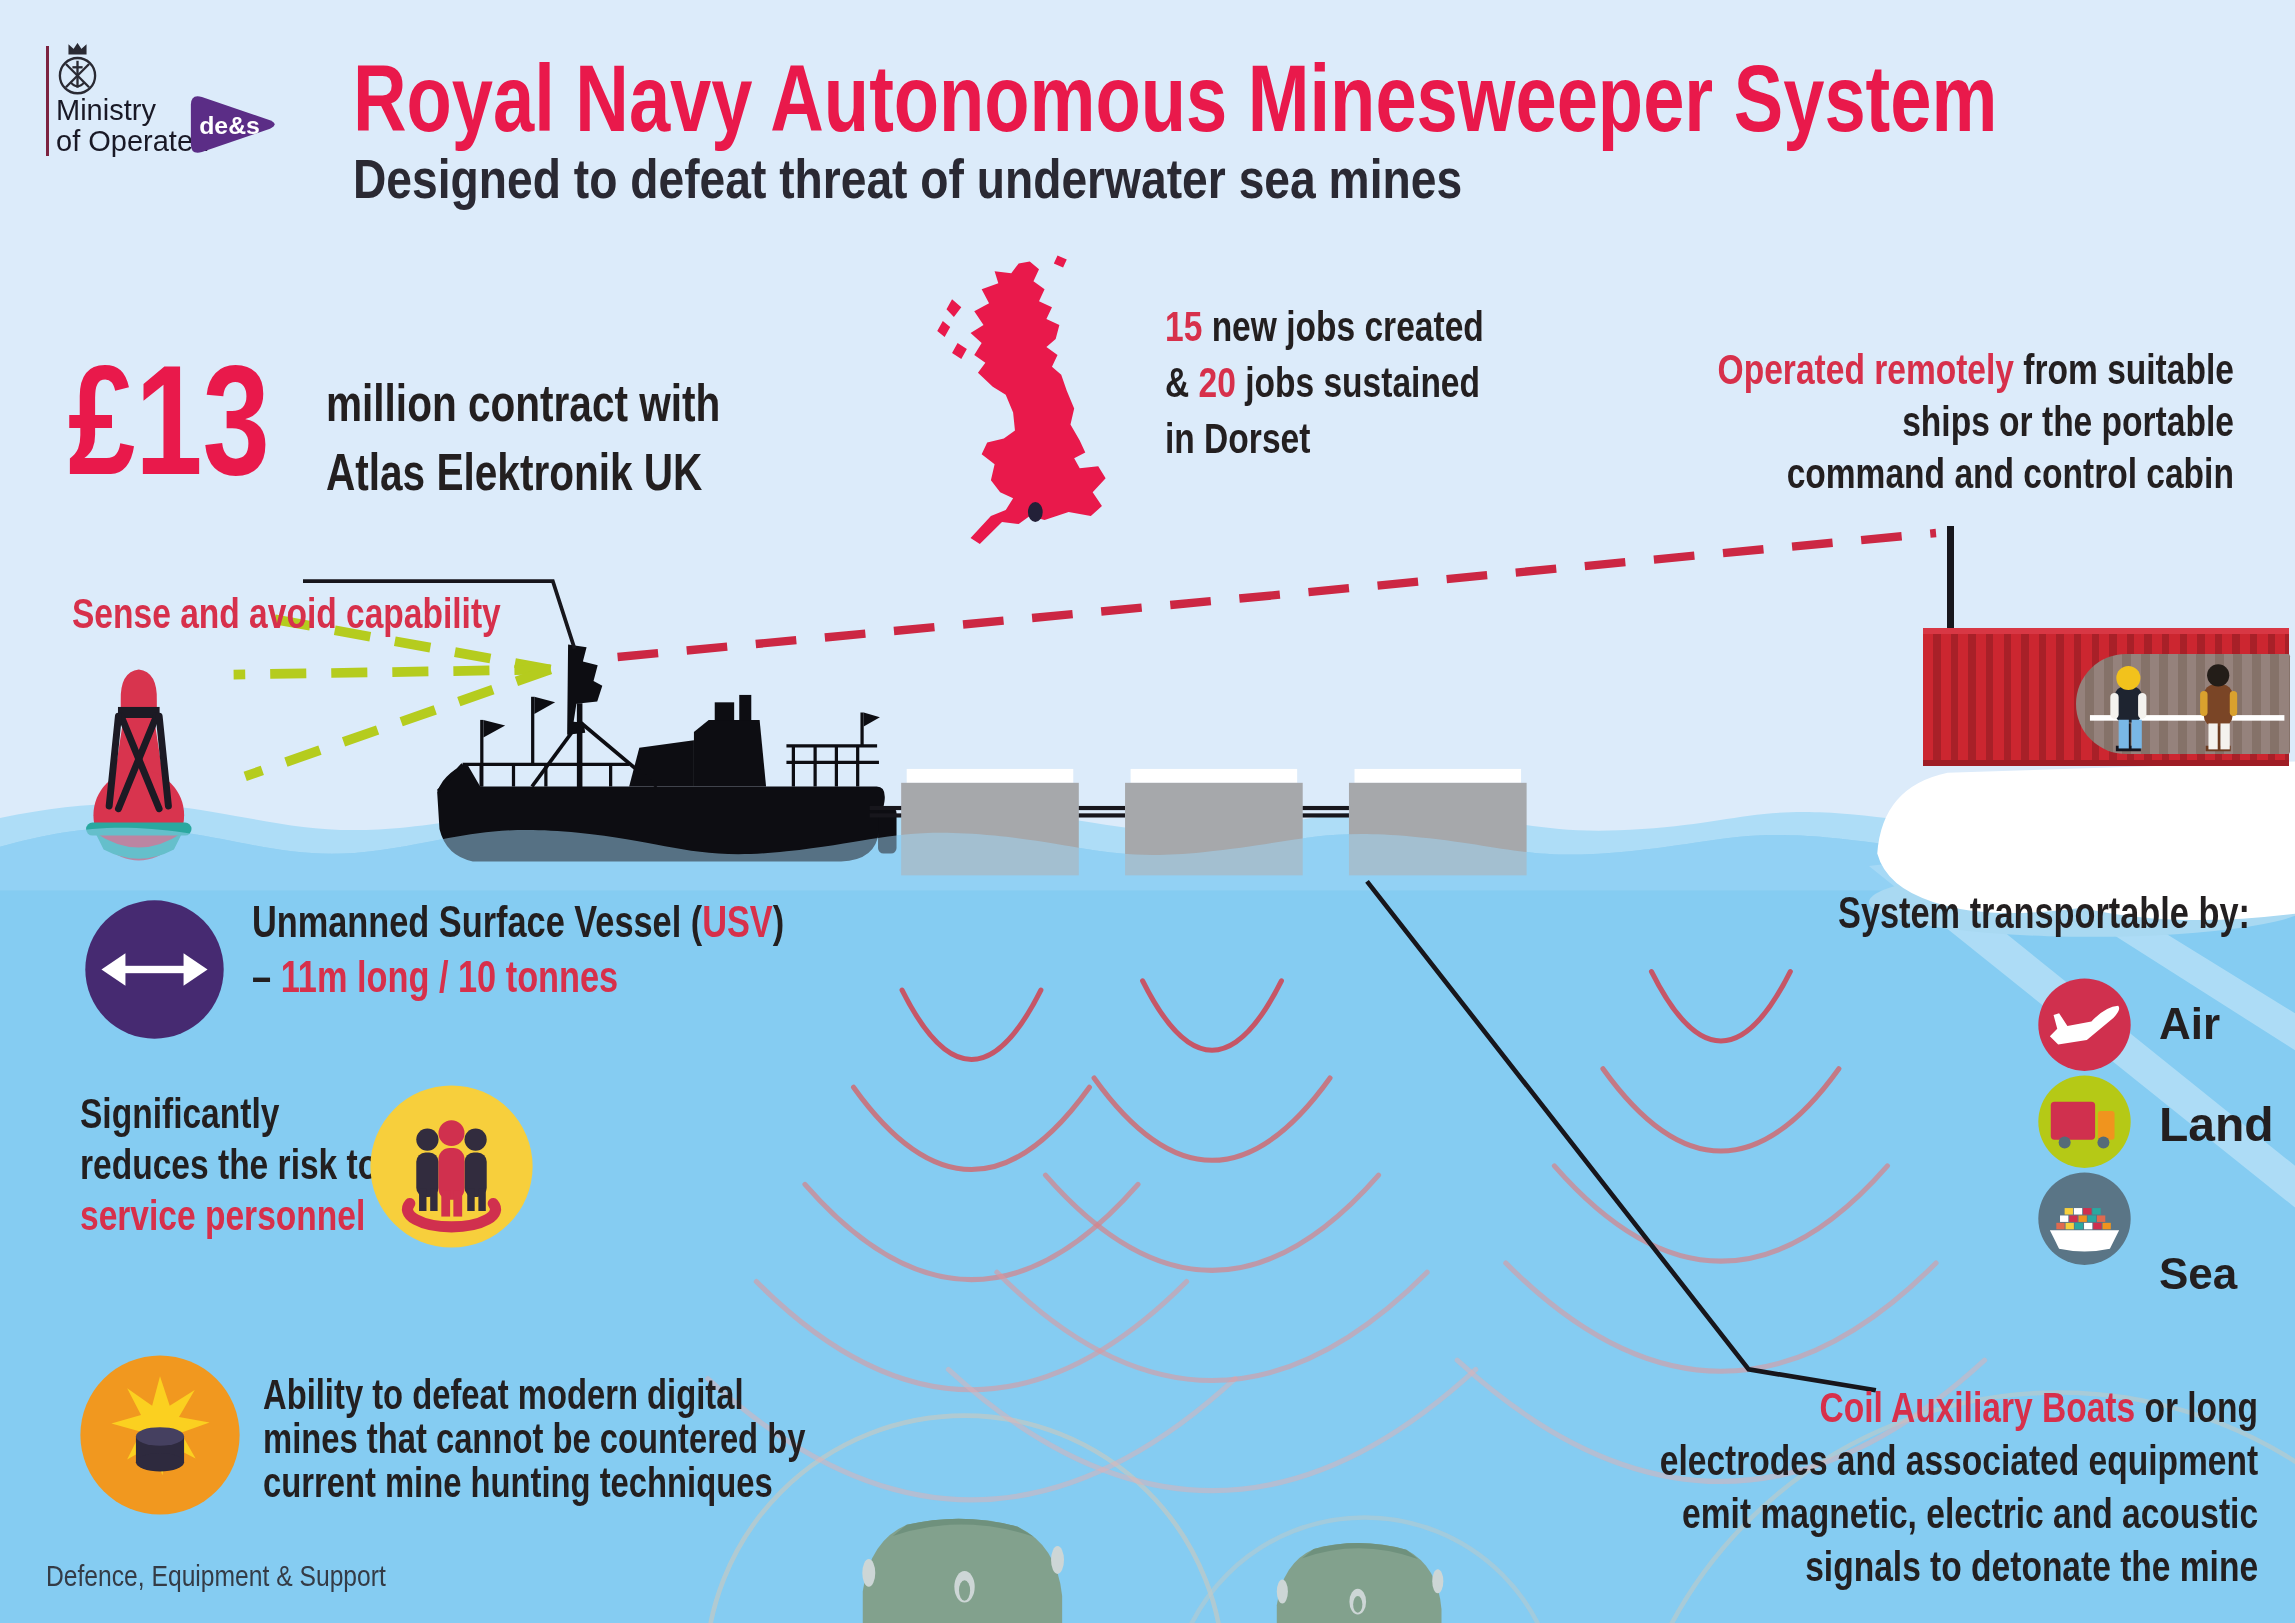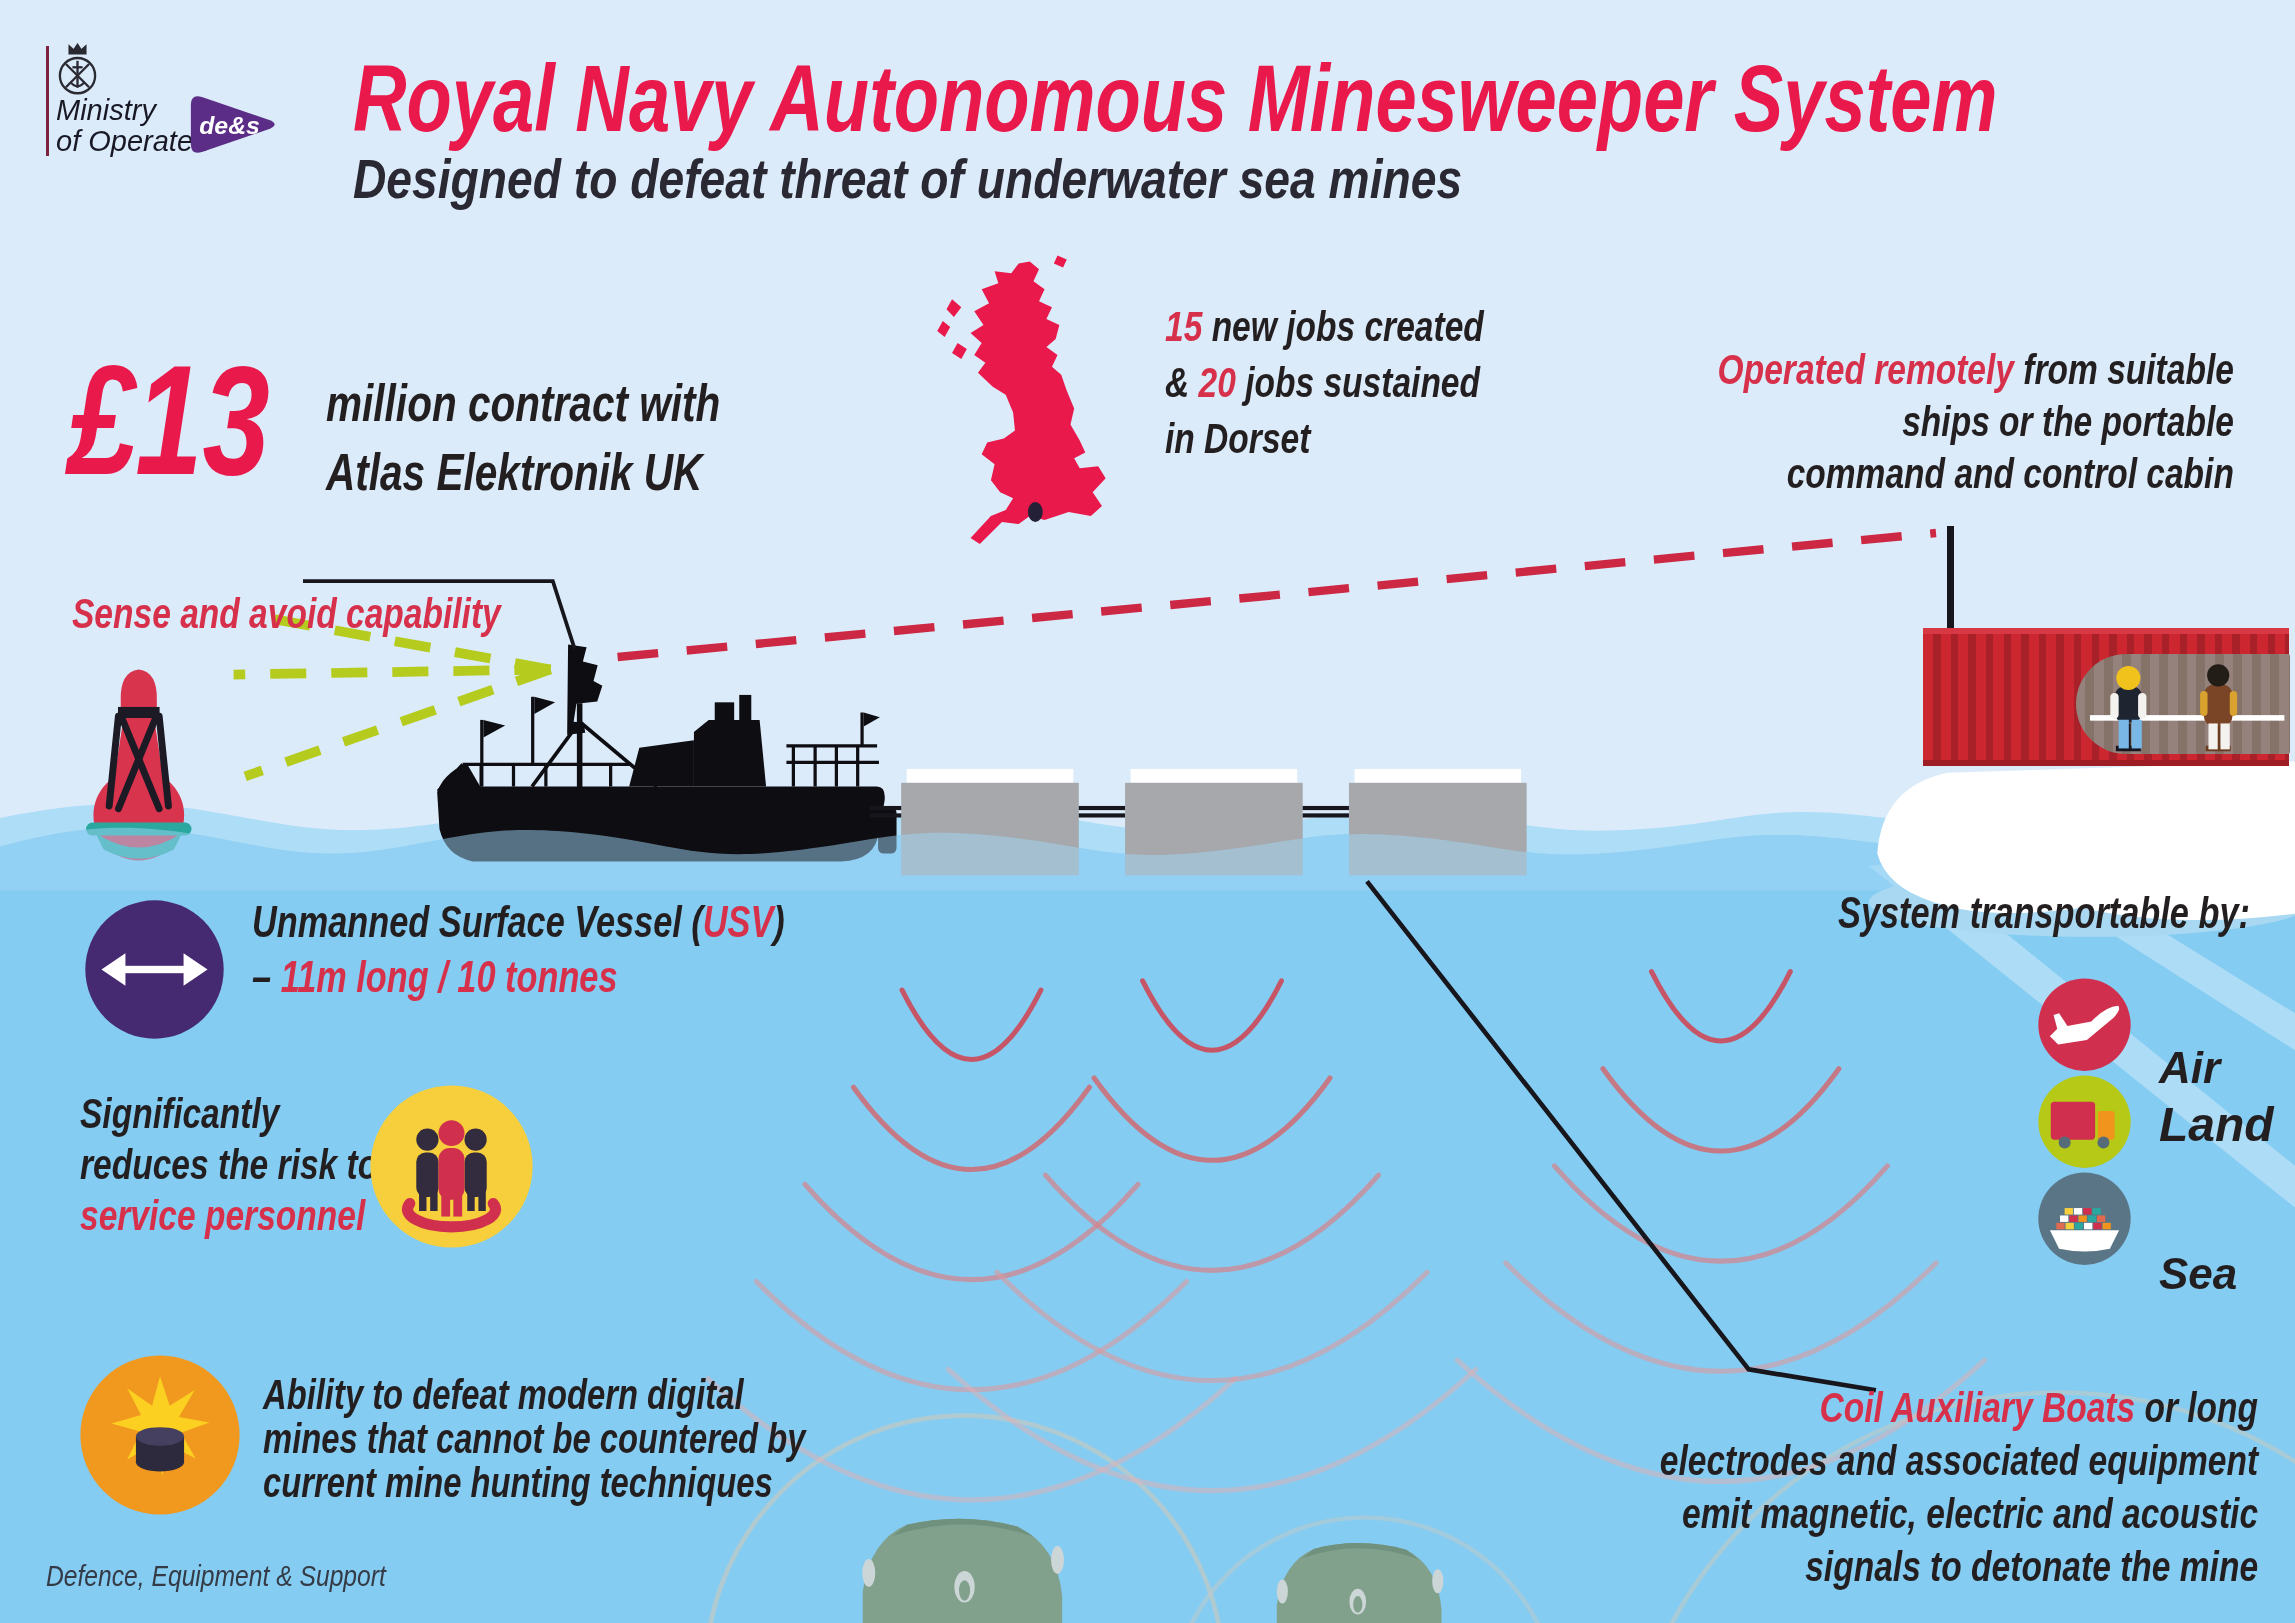--- a/index.html
+++ b/index.html
@@ -1,17 +1,17 @@
 <!DOCTYPE html>
 <html style="font-size:7.4px"><head>
 <meta charset="utf-8">
 <style>
   html,body{margin:0;padding:0;background:#dcebfa;}
   body{width:2295px;height:1623px;font-family:"Liberation Sans",sans-serif;}
-  #stage{position:relative;width:2295px;height:1623px;overflow:hidden;background:#dcebfa;font-style:italic;}
+  #stage{position:relative;width:2295px;height:1623px;overflow:hidden;background:#dcebfa;}
   .abs{position:absolute;}
   .layer{position:absolute;left:0;top:0;width:2295px;height:1623px;pointer-events:none;}
   .cond{transform:scaleX(.78);transform-origin:0 0;}
   .condR{transform:scaleX(.78);transform-origin:100% 0;}
   .bold{font-weight:bold;color:#231f20;}
   .red{color:#d7304b;}
   .titleRed{color:#e9194b;}
   .rightAlign{text-align:right;}
   
   #cabin{left:1923px;top:628px;width:366px;height:138px;
@@ -323,21 +323,21 @@
           <rect x="92" y="518" width="18" height="14" fill="#f0941e"></rect>
           <rect x="112" y="518" width="18" height="14" fill="#2aa8a0"></rect>
           <rect x="132" y="518" width="18" height="14" fill="#e06a4f"></rect>
         <rect x="62" y="502" width="18" height="14" fill="#f7cf3c"></rect>
           <rect x="82" y="502" width="18" height="14" fill="#ffffff"></rect>
           <rect x="102" y="502" width="18" height="14" fill="#d0304e"></rect>
           <rect x="122" y="502" width="18" height="14" fill="#2aa8a0"></rect>
       </g>
     </g>
   </svg>
-  <div class="abs z7 bold" style="left:2159px;top:999px;font-size:44px;margin-top:44px;">Air</div>
+  <div class="abs z7 bold" style="left:2159px;top:999px;font-size:44px;">Air</div>
   <div class="abs z7 bold" style="left:2159px;top:1097px;font-size:48px;">Land</div>
   <div class="abs z7 bold" style="left:2159px;top:1249px;font-size:44px;">Sea</div>
 
   <div class="abs z7 bold condR rightAlign" style="right:37px;top:1381px;font-size:43px;line-height:53px;white-space:nowrap;">
     <div><span class="red">Coil Auxiliary Boats</span><span> or long</span></div>
     <div>electrodes and associated equipment</div>
     <div>emit magnetic, electric and acoustic</div>
     <div>signals to detonate the mine</div>
   </div>
 

